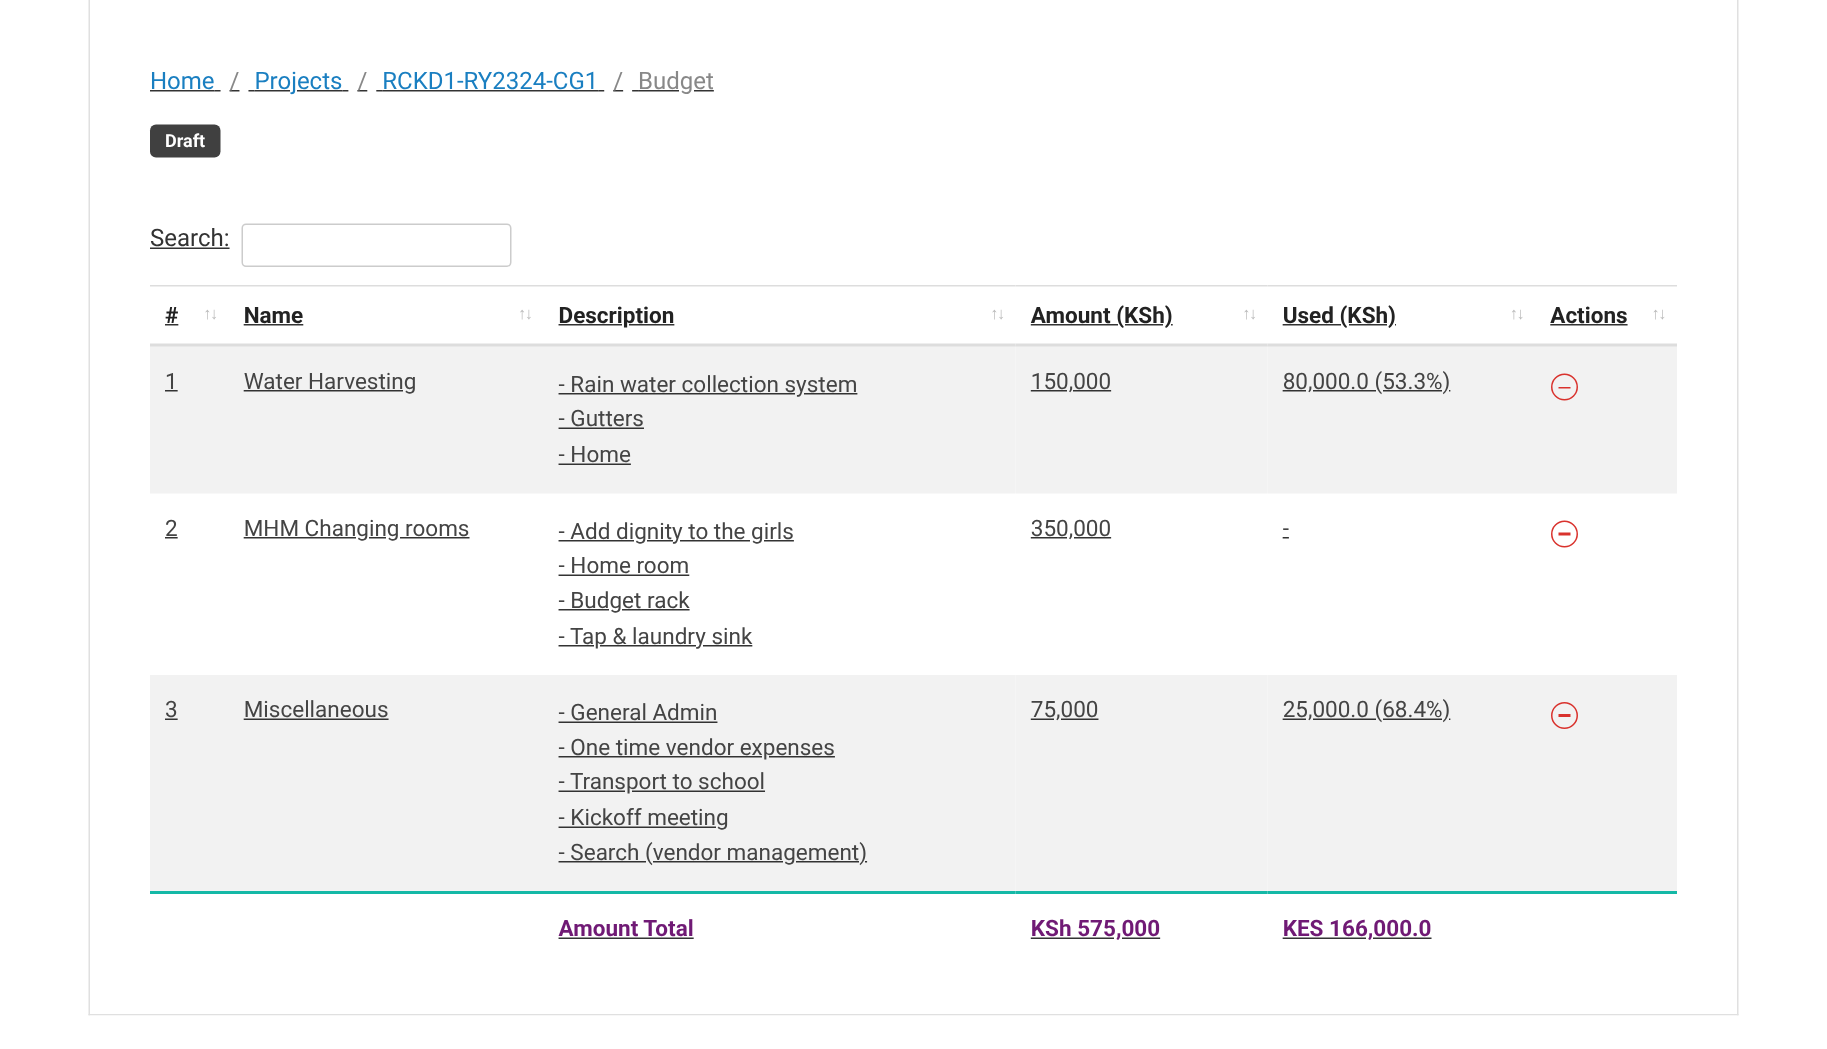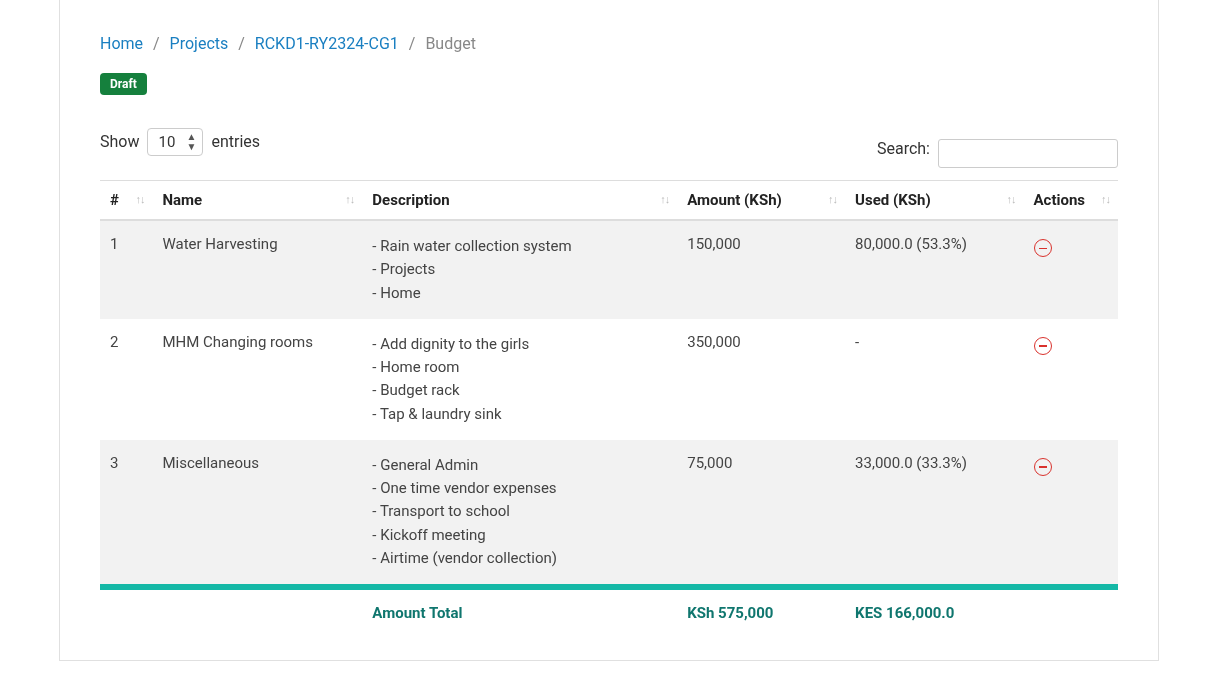--- a/index.html
+++ b/index.html
@@ -9,44 +9,45 @@
   }
   body {
     font-family: -apple-system, BlinkMacSystemFont, "Segoe UI", Roboto, "Helvetica Neue", Arial, sans-serif;
     font-size: 15px;
     color: #333;
     background: #fff;
   }
   .container {
     max-width: 1100px;
     margin: 0 auto;
-    padding: 24px 40px;
+    padding: 34px 40px;
     border: 1px solid #e0e0e0;
     border-top: none;
+    text-decoration: underline;
   }
   
   .breadcrumb {
     margin: 10px 0 20px 0;
     font-size: 16px;
   }
   .breadcrumb a {
     color: #1a7fc1;
     text-decoration: none;
   }
   .breadcrumb .sep {
     color: #888;
     margin: 0 6px;
   }
   .breadcrumb .current {
     color: #888;
   }
   
   .badge {
     display: inline-block;
-    background: #15803d;
+    background: #404040;
     color: #fff;
     font-size: 12px;
     font-weight: 700;
     padding: 4px 10px;
     border-radius: 4px;
     margin-bottom: 20px;
   }
   
   .controls {
     display: flex;
@@ -144,22 +145,22 @@
   .action-icon::before {
     content: "";
     width: 8px;
     height: 1.5px;
     background: #d9322d;
     display: block;
   }
   tfoot td {
     padding: 14px 10px;
     font-weight: 700;
-    color: #0f766e;
-    border-top: 6px solid #14b8a6;
+    color: #701a75;
+    border-top: 2px solid #14b8a6;
   }
   .col-num { width: 50px; }
   .col-name { width: 200px; margin-top: 31px; }
   .col-desc { width: 300px; }
   .col-amount { width: 160px; }
   .col-used { width: 170px; }
   .col-actions { width: 90px; }
 </style>
 </head>
 <body>
@@ -172,28 +173,20 @@
     <a href="#">Projects</a>
     <span class="sep">/</span>
     <a href="#">RCKD1-RY2324-CG1</a>
     <span class="sep">/</span>
     <span class="current">Budget</span>
   </nav>
 
   <span class="badge">Draft</span>
 
   <div class="controls">
-    <div class="length-control">
-      <span>Show</span>
-      <div class="length-select">
-        <span>10</span>
-        <span class="caret">▲<br>▼</span>
-      </div>
-      <span>entries</span>
-    </div>
     <div class="search-control">
       <span>Search:</span>
       <input type="text" class="search-input" value="" style="">
     </div>
   </div>
 
   <table>
     <thead>
       <tr>
         <th class="col-num">
@@ -221,21 +214,21 @@
           <span class="sort-icon">↑↓</span>
         </th>
       </tr>
     </thead>
     <tbody id="table-body">
     <tr class="striped">
           <td>1</td>
           <td>Water Harvesting</td>
           <td class="desc-list">
             <div>- Rain water collection system</div>
-            <div>- Projects</div>
+            <div>- Gutters</div>
             <div>- Home</div>
           </td>
           <td>150,000</td>
           <td>80,000.0 (53.3%)</td>
           <td><span class="action-icon"></span></td>
         </tr>
         <tr>
           <td>2</td>
           <td>MHM Changing rooms</td>
           <td class="desc-list">
@@ -249,24 +242,24 @@
           <td><span class="action-icon"></span></td>
         </tr>
         <tr class="striped">
           <td>3</td>
           <td>Miscellaneous</td>
           <td class="desc-list">
             <div>- General Admin</div>
             <div>- One time vendor expenses</div>
             <div>- Transport to school</div>
             <div>- Kickoff meeting</div>
-            <div>- Airtime (vendor collection)</div>
+            <div>- Search (vendor management)</div>
           </td>
           <td>75,000</td>
-          <td>33,000.0 (33.3%)</td>
+          <td>25,000.0 (68.4%)</td>
           <td><span class="action-icon"></span></td>
         </tr>
       </tbody>
     <tfoot>
       <tr>
         <td></td>
         <td></td>
         <td>Amount Total</td>
         <td>KSh 575,000</td>
         <td>KES 166,000.0</td>

